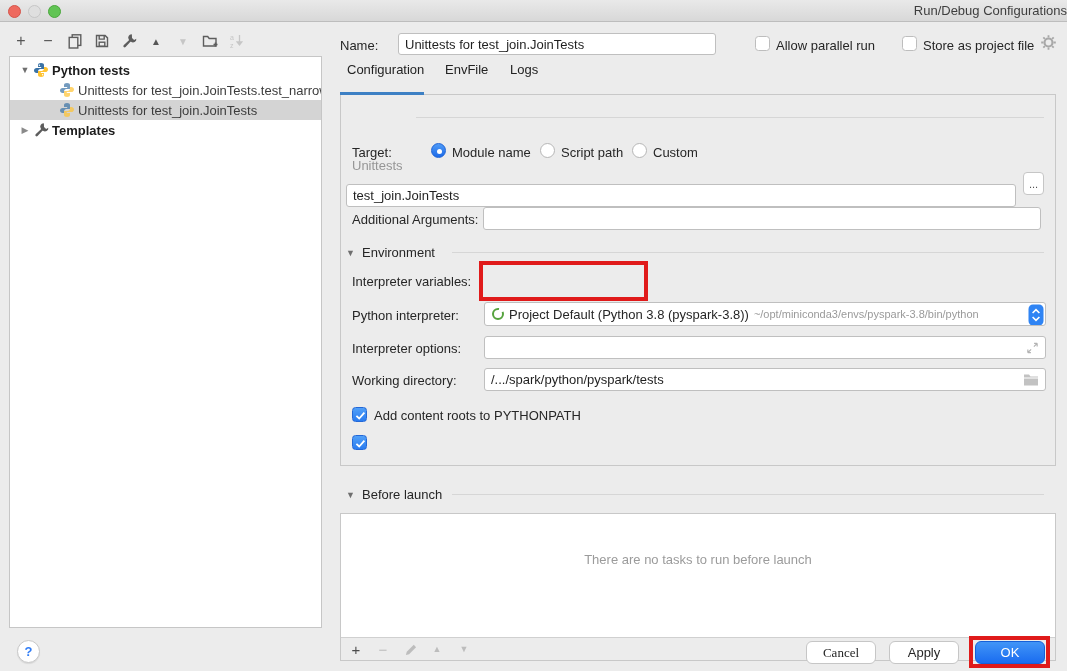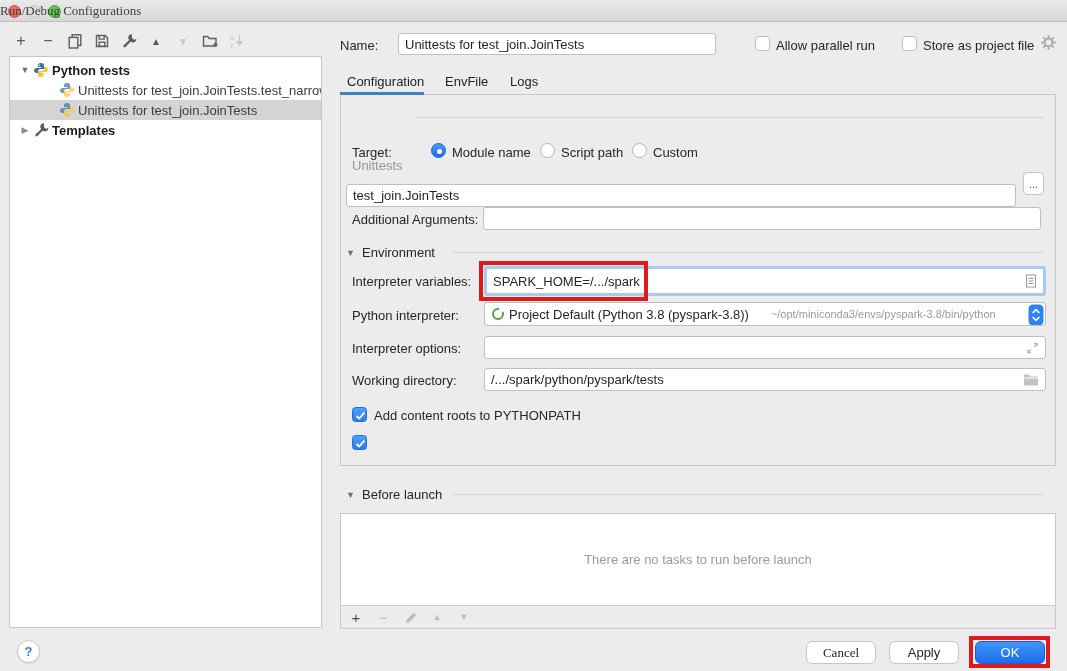--- a/index.html
+++ b/index.html
@@ -3,21 +3,21 @@
 <meta charset="utf-8">
 <style>
   * { margin:0; padding:0; box-sizing:border-box; }
   html,body { width:1067px; height:671px; }
   body { font-family:"Liberation Sans", sans-serif; font-size:13px; color:#262626; background:#ececec; }
   .window { position:relative; width:1067px; height:671px; background:#ececec; overflow:hidden; }
 
   
   .titlebar { position:absolute; left:0; top:0; width:100%; height:22px;
     background:linear-gradient(180deg,#e9e9e9,#d8d8d8); border-bottom:1px solid #bdbdbd; }
-  .title { position:absolute; left:0; right:0; top:3px; text-align:left; font-size:13px; color:#3e3e3e;font-family:Liberation Serif, serif; }
+  .title { position:absolute; left:0; right:0; top:3px; text-align:right; font-size:13px; color:#3e3e3e; }
   .tl { position:absolute; top:5px; width:13px; height:13px; border-radius:50%; }
   .tl.red   { left:8px;  background:#ee6a5f; border:1px solid #d5544a; }
   .tl.gray  { left:28px; background:#dfdfdf; border:1px solid #c6c6c6; }
   .tl.green { left:48px; background:#61c454; border:1px solid #4aa73c; }
 
   
   .ltb { position:absolute; left:12px; top:31px; display:flex; align-items:center; gap:9px; height:20px; }
   .tbi { width:18px; height:18px; display:flex; align-items:center; justify-content:center;
          font-size:16px; color:#565656; cursor:default; }
   .tbi.small { font-size:10px; }
@@ -35,21 +35,21 @@
 
   
   .lbl { position:absolute; color:#262626; white-space:nowrap; }
   .glbl { position:absolute; color:#969696; white-space:nowrap;margin-top:48px; }
   .hrule { position:absolute; height:1px; background:#d6d6d6; }
   .field { position:absolute; background:#fff; border:1px solid #bfbfbf; border-radius:3px;
            display:flex; align-items:center; padding:0 6px; color:#1f1f1f; white-space:nowrap; overflow:hidden; }
   input.field { font-family:"Liberation Sans",sans-serif; font-size:13px; outline:none; display:block; }
 
   
-  .tab { position:absolute; top:74px; color:#232323; cursor:default; }
+  .tab { position:absolute; top:62px; color:#232323; cursor:default; }
   .tabline { position:absolute; left:340px; top:94px; width:716px; height:1px; background:#c8c8c8; }
   .tabbar { position:absolute; left:340px; top:92px; width:84px; height:3px; background:#3d80c4; z-index:2; }
 
   .panel { position:absolute; left:340px; top:95px; width:716px; height:371px; border:1px solid #c8c8c8; border-top:none; }
 
   
   .radio { position:absolute; width:15px; height:15px; border-radius:50%; background:#fff; border:1px solid #b6b6b6; }
   .radio.on { background:linear-gradient(180deg,#4f9bf7,#1d6ae8); border:1px solid #1d63d6; }
   .radio.on::after { content:""; position:absolute; left:5px; top:5px; width:5px; height:5px; border-radius:50%; background:#fff; }
   .cb { position:absolute; width:15px; height:15px; border-radius:3.5px; background:#fff; border:1px solid #bdbdbd; }
@@ -58,27 +58,27 @@
 
   .sectri { position:absolute; font-size:9px; color:#6f6f6f; }
 
   
   .ring { position:absolute; left:484px; top:266px; width:562px; height:30px; border:3px solid #a9c9f1;
           border-radius:3px; background:#fff; display:flex; align-items:center; padding:0 6px; }
   .redbox { position:absolute; border:4px solid #e01a1a; background:transparent; z-index:10; pointer-events:none; }
 
   .combo { position:absolute; left:484px; top:302px; width:562px; height:24px; background:#fff;
            border:1px solid #bfbfbf; border-radius:3px; display:flex; align-items:center; padding:0 4px; overflow:hidden; }
-  .gpath { color:#9a9a9a; font-size:11px; margin-left:22px; white-space:nowrap; }
+  .gpath { color:#9a9a9a; font-size:11px; margin-left:5px; white-space:nowrap; }
   .spinner { position:absolute; right:1px; top:1px; }
 
   .fieldicon { position:absolute; right:6px; top:50%; transform:translateY(-50%); display:flex; }
 
   
-  .taskpanel { position:absolute; left:340px; top:513px; width:716px; height:116px; background:#fff; border:1px solid #c8c8c8; }
+  .taskpanel { position:absolute; left:340px; top:513px; width:716px; height:148px; background:#fff; border:1px solid #c8c8c8; }
   .taskmsg { position:absolute; left:0; right:0; top:38px; text-align:center; color:#9b9b9b; }
   .tasktb { position:absolute; left:0; right:0; bottom:0; height:23px; background:#ececec; border-top:1px solid #d0d0d0;
             display:flex; align-items:center; gap:13px; padding-left:8px; }
   .tti { display:flex; width:14px; justify-content:center; font-size:15px; color:#4c4c4c; }
   .tti.dis { color:#bdbdbd; }
   .tti.small { font-size:9px; }
 
   
   .btn { position:absolute; top:641px; width:70px; height:23px; border:1px solid #c6c6c6; border-radius:6px;
          background:#fff; font-family:"Liberation Sans",sans-serif; font-size:13px; color:#262626; }
@@ -221,29 +221,20 @@
   <div class="lbl" style="left:352px; top:212px;">Additional Arguments:</div>
   <div class="field" style="left:483px; top:207px; width:558px; height:23px;">
     <span></span>
   </div>
 
   <div class="sectri" style="left:346px; top:248px;">▼</div>
   <div class="lbl" style="left:362px; top:245px;">Environment</div>
   <div class="hrule" style="left:452px; top:252px; width:592px;"></div>
 
   <div class="lbl" style="left:352px; top:274px;">Interpreter variables:</div>
-  <div class="ring">
-    <span>SPARK_HOME=/.../spark</span>
-    <span class="fieldicon">
-      <svg width="12" height="15" viewBox="0 0 12 15" fill="none" stroke="#9a9a9a">
-        <rect x="1.5" y="1.5" width="9" height="12" fill="#fff"></rect>
-        <path d="M3.5 5h5M3.5 7.5h5M3.5 10h5"></path>
-      </svg>
-      </span>
-  </div>
   <div class="redbox" style="left:479px; top:261px; width:169px; height:40px;"></div>
 
   <div class="lbl" style="left:352px; top:308px;">Python interpreter:</div>
   <div class="combo">
     <span style="display:inline-flex; margin:0 4px 0 2px;">
       <svg width="14" height="14" viewBox="0 0 14 14" fill="none" stroke="#56a33e" stroke-width="2">
         <circle cx="7" cy="7" r="5" stroke-dasharray="24 4.4"></circle>
       </svg>
       </span>
     <span>Project Default (Python 3.8 (pyspark-3.8))</span>

